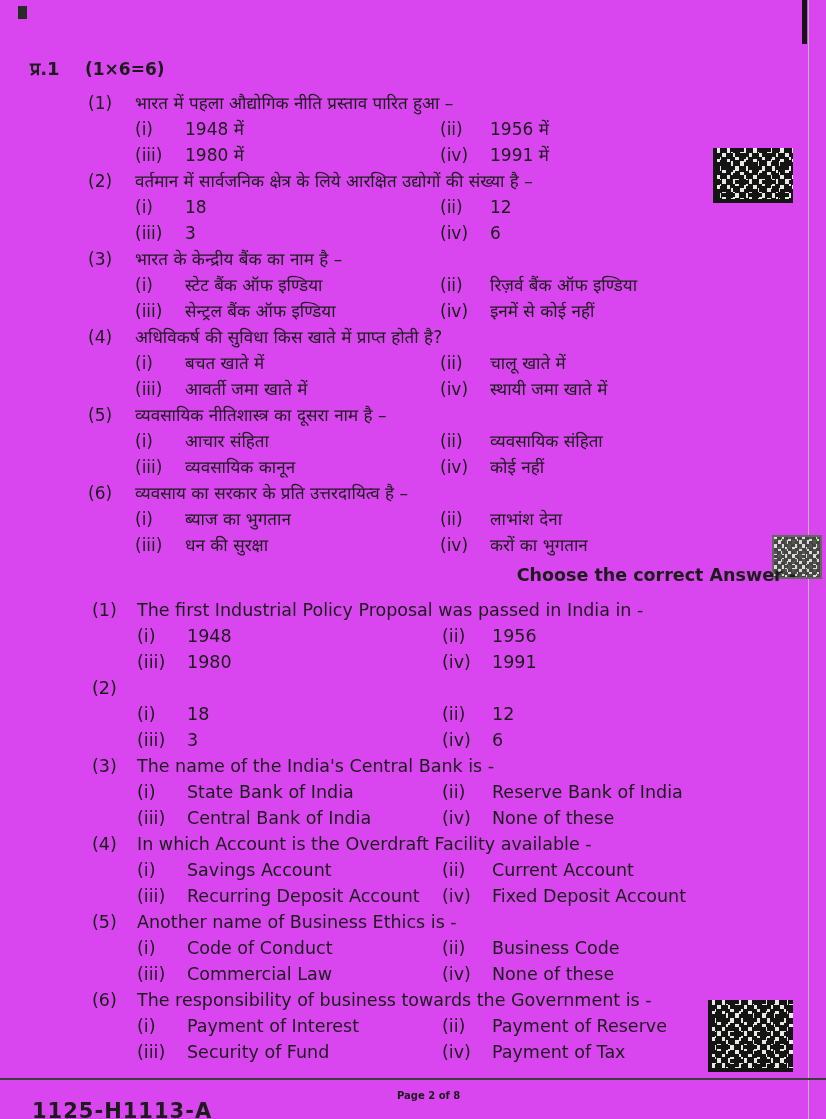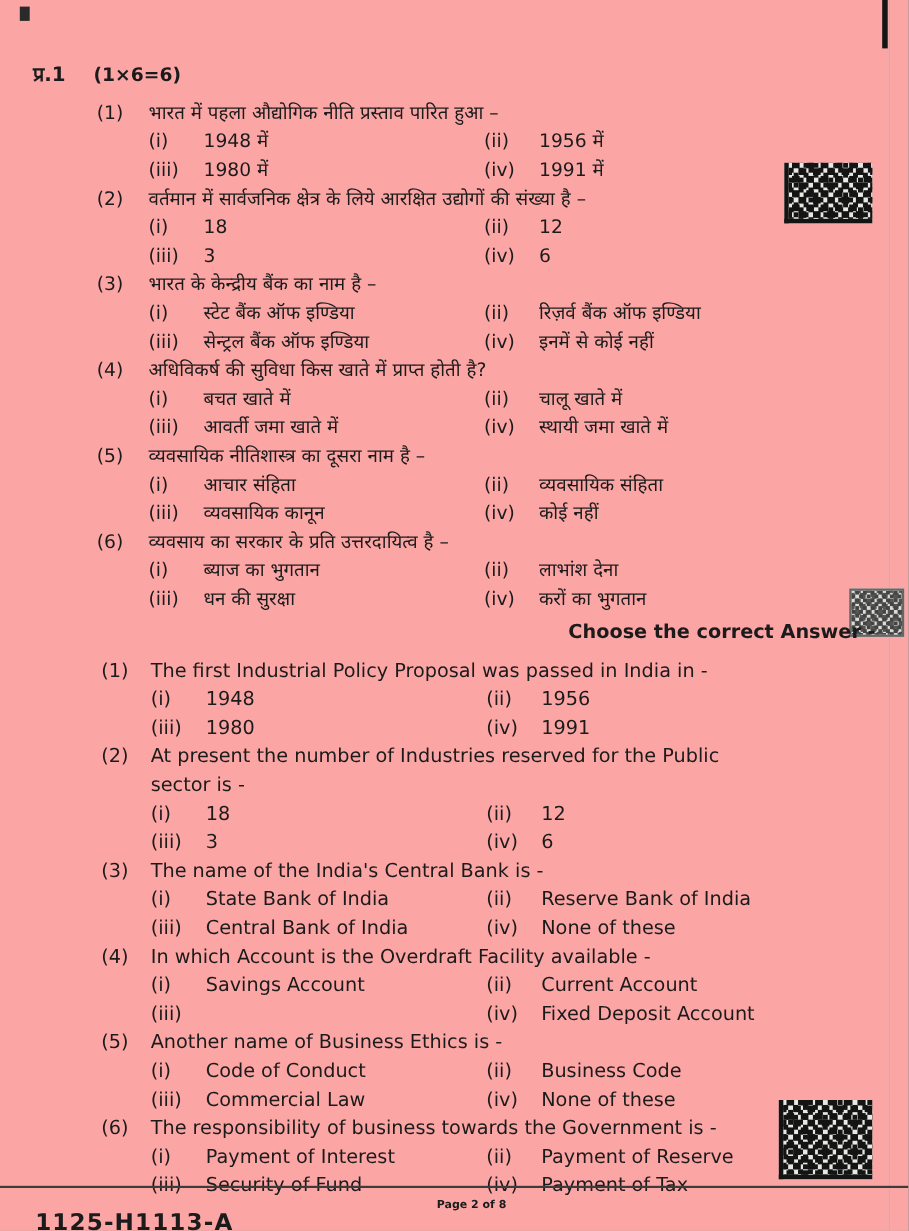--- a/index.html
+++ b/index.html
@@ -1,19 +1,19 @@
 <!DOCTYPE html>
 <html><head>
 <meta charset="utf-8">
 <style>
   * { margin:0; padding:0; box-sizing:border-box; }
   html,body { background:#9a9a96; }
   .page {
     position:relative; width:826px; height:1119px; margin:0 auto;
-    background:#fca5a5; color:#1b1b1b; overflow:hidden;
+    background:#d946ef; color:#1b1b1b; overflow:hidden;
     font-family:"DejaVu Sans", sans-serif; font-size:17px;
   }
   .page-edge { position:absolute; top:0; right:17px; width:1px; height:100%; background:#b9b9b2; }
   .edge-bar  { position:absolute; top:0; right:19px; width:5px; height:44px; background:#151515; }
   .corner-mark { position:absolute; top:6px; left:18px; width:9px; height:13px; background:#2a2a2a; }
 
   .content { position:absolute; top:56px; left:30px; width:766px; }
 
   .header-row { display:flex; align-items:baseline; font-weight:bold; font-size:18px; line-height:26px; }
   .h-qno   { width:55px; flex:none; }
@@ -257,21 +257,20 @@
           <div class="opt">
               <span class="opt-label">(iv)</span>
               <span class="opt-text">1991</span>
             </div>
         </div>
       </div>
 
       <div class="question">
         <div class="q-head">
           <span class="q-num">(2)</span>
-          <span class="q-text">At present the number of Industries reserved for the Public sector is -</span>
         </div>
         <div class="options">
           <div class="opt">
               <span class="opt-label">(i)</span>
               <span class="opt-text">18</span>
             </div>
           <div class="opt">
               <span class="opt-label">(ii)</span>
               <span class="opt-text">12</span>
             </div>
@@ -320,20 +319,21 @@
           <div class="opt">
               <span class="opt-label">(i)</span>
               <span class="opt-text">Savings Account</span>
             </div>
           <div class="opt">
               <span class="opt-label">(ii)</span>
               <span class="opt-text">Current Account</span>
             </div>
           <div class="opt">
               <span class="opt-label">(iii)</span>
+              <span class="opt-text">Recurring Deposit Account</span>
             </div>
           <div class="opt">
               <span class="opt-label">(iv)</span>
               <span class="opt-text">Fixed Deposit Account</span>
             </div>
         </div>
       </div>
 
       <div class="question">
         <div class="q-head">

